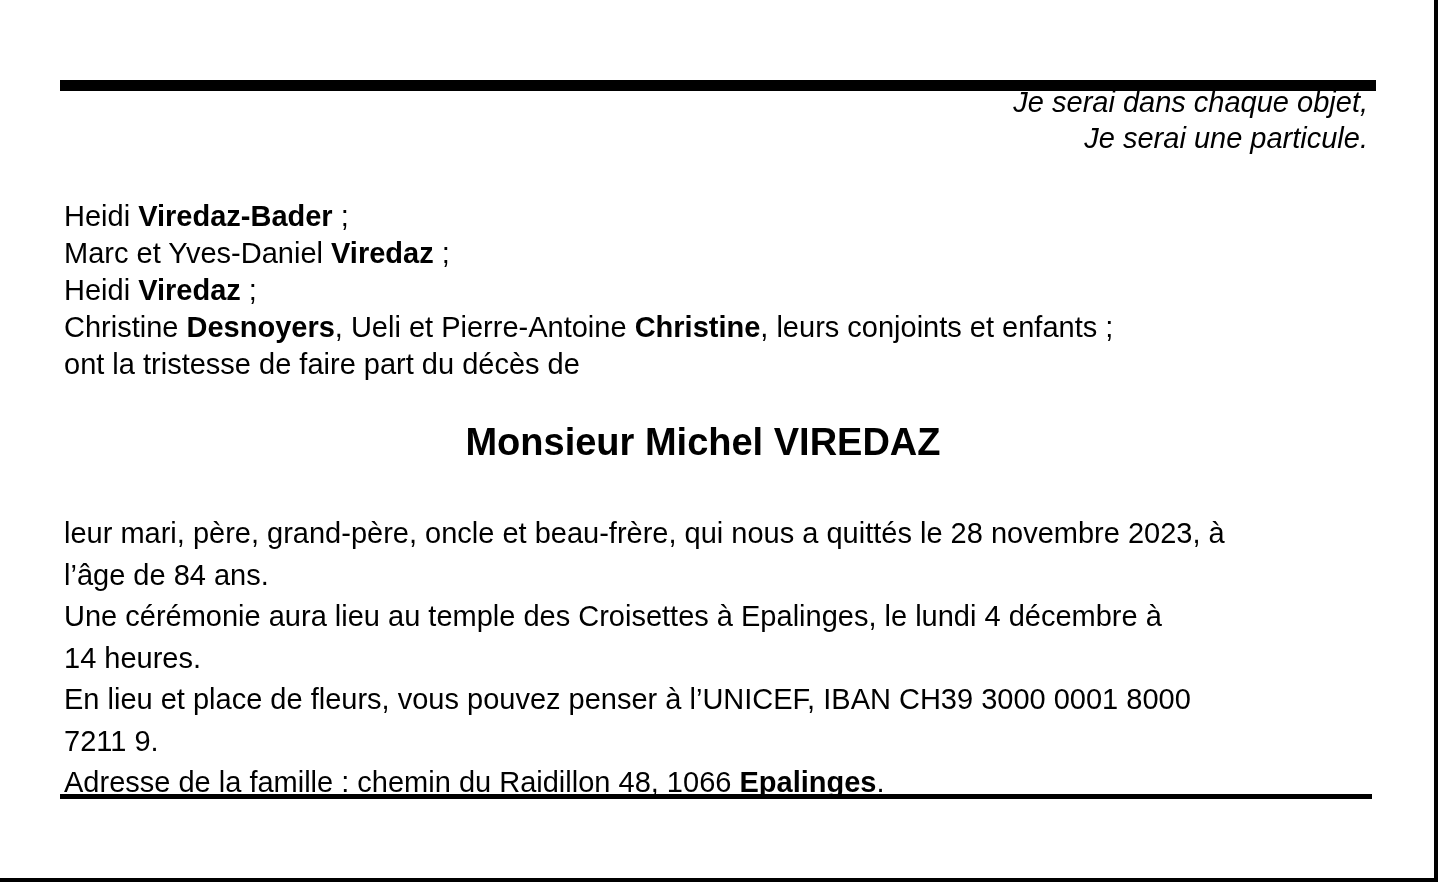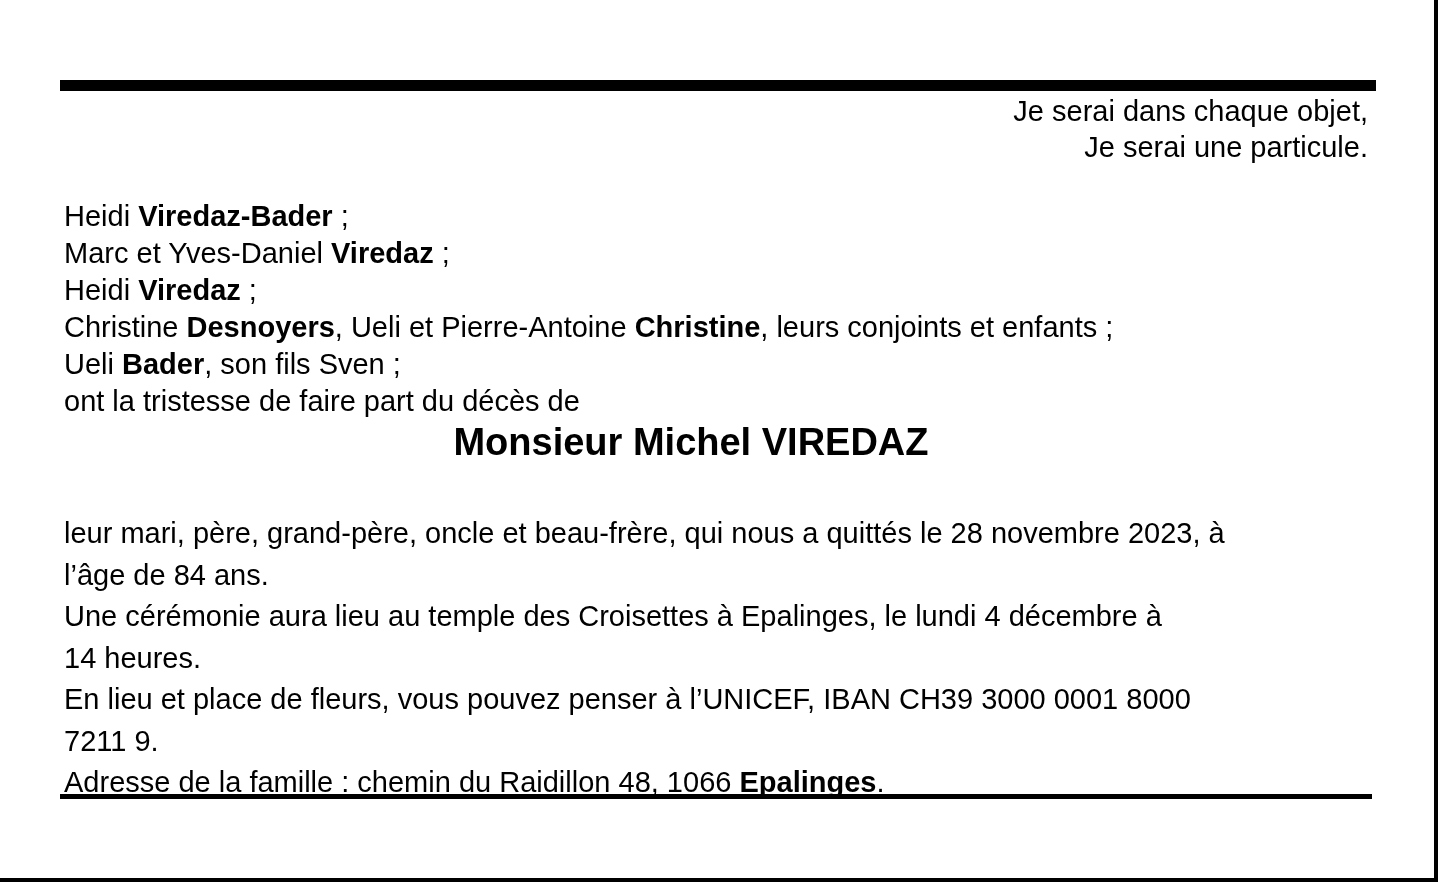--- a/index.html
+++ b/index.html
@@ -32,37 +32,38 @@
     background: #000000;
   }
   .edge-bottom {
     position: absolute;
     left: 0; bottom: 0;
     width: 1438px; height: 4px;
     background: #000000;
   }
   .epigraph {
     position: absolute;
-    top: 93px; right: 70px;
+    top: 84px; right: 70px;
     text-align: right;
+    font-style: italic;
     font-size: 29px;
     line-height: 36px;
     white-space: nowrap;
   }
   .family {
     position: absolute;
     left: 64px; top: 170px;
     font-size: 29px;
     line-height: 37px;
     white-space: nowrap;
     margin-top: 28px;
   }
   .deceased-title {
     position: absolute;
-    left: 0; top: 419px;
+    left: 12px; top: 419px;
     width: 1382px;
     text-align: center;
     font-size: 38px;
     font-weight: bold;
     line-height: 46px;
   }
   .body-block {
     position: absolute;
     left: 64px; top: 513px;
     font-size: 29px;
@@ -81,21 +82,20 @@
   <div class="epigraph">
       <div><span>Je serai dans chaque objet,</span></div>
       <div><span>Je serai une particule.</span></div>
     </div>
 
   <div class="family">
       <div><span>Heidi </span><span class="b">Viredaz-Bader</span><span> ;</span></div>
       <div><span>Marc et Yves-Daniel </span><span class="b">Viredaz</span><span> ;</span></div>
       <div><span>Heidi </span><span class="b">Viredaz</span><span> ;</span></div>
       <div><span>Christine </span><span class="b">Desnoyers</span><span>, Ueli et Pierre-Antoine </span><span class="b">Christine</span><span>, leurs conjoints et enfants ;</span></div>
-      <div><span>Ueli </span><span class="b">Bader</span><span>, son fils Sven ;</span></div>
       <div><span>ont la tristesse de faire part du décès de</span></div>
     </div>
 
   <div class="deceased-title">Monsieur Michel VIREDAZ</div>
 
   <div class="body-block">
       <div><span>leur mari, père, grand-père, oncle et beau-frère, qui nous a quittés le 28 novembre 2023, à</span></div>
       <div><span>l’âge de 84 ans.</span></div>
       <div><span>Une cérémonie aura lieu au temple des Croisettes à Epalinges, le lundi 4 décembre à</span></div>
       <div><span>14 heures.</span></div>

